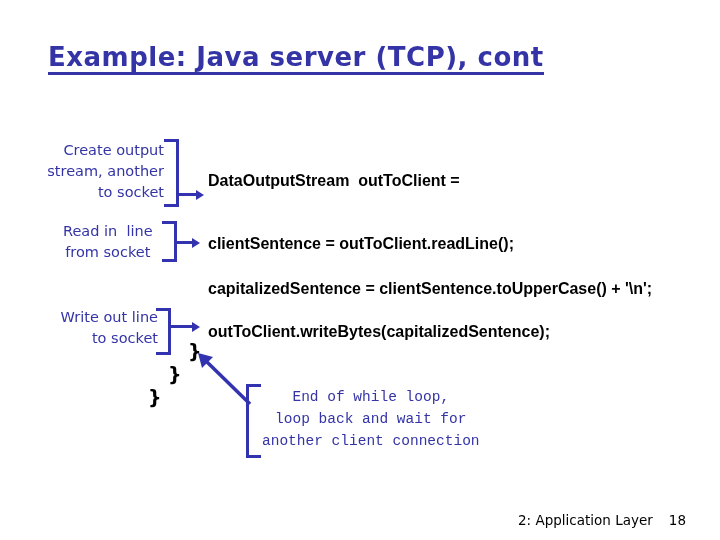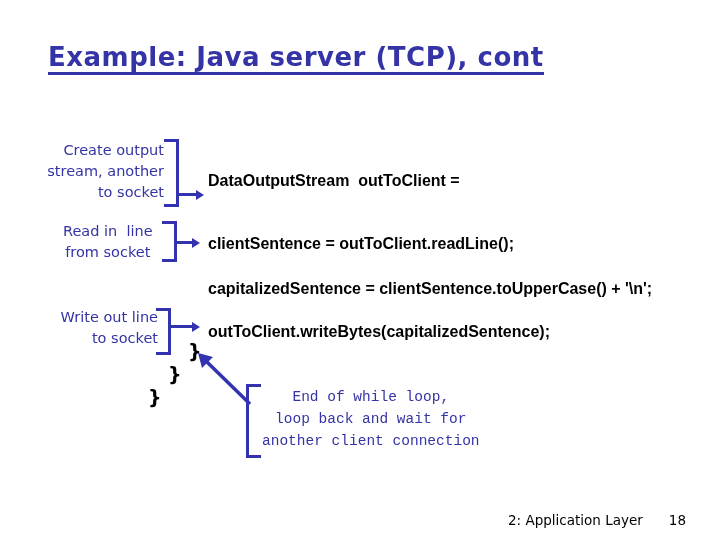--- a/index.html
+++ b/index.html
@@ -76,21 +76,21 @@
     right:-8px;top:-3.5px;
     width:0;height:0;
     border-left:8px solid var(--bracket-blue);
     border-top:5px solid transparent;
     border-bottom:5px solid transparent;
   }
   .long-arrow{position:absolute;left:193px;top:348px;}
   .footer{
     position:absolute;
     right:34px;bottom:12px;
-    display:flex;gap:26px;
+    display:flex;gap:16px;
     font-size:13.5px;
     color:#000;
   }
 </style>
 </head>
 <body>
 
 <div class="slide">
 
   <div class="title">Example: Java server (TCP), cont</div>

